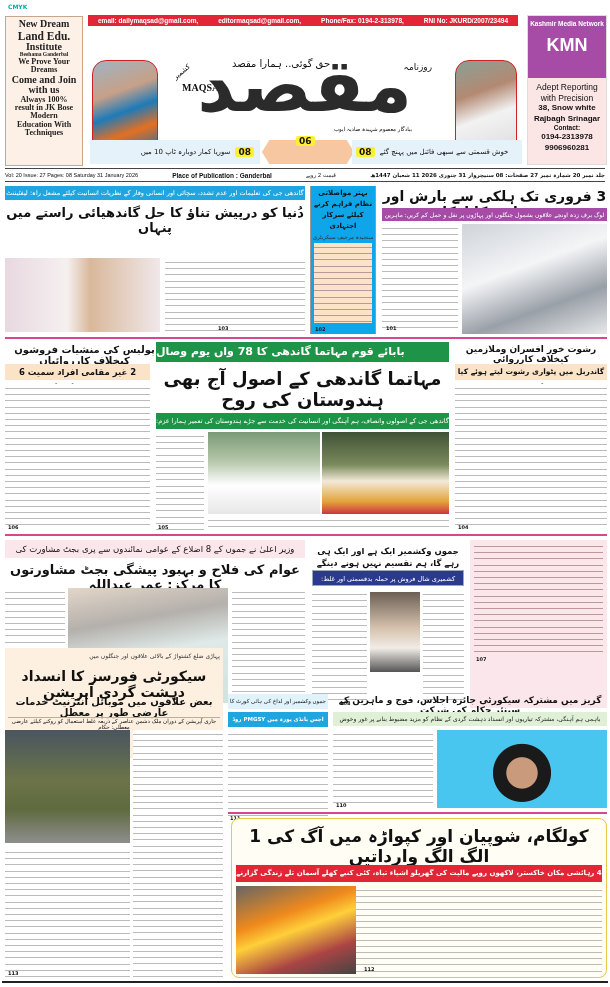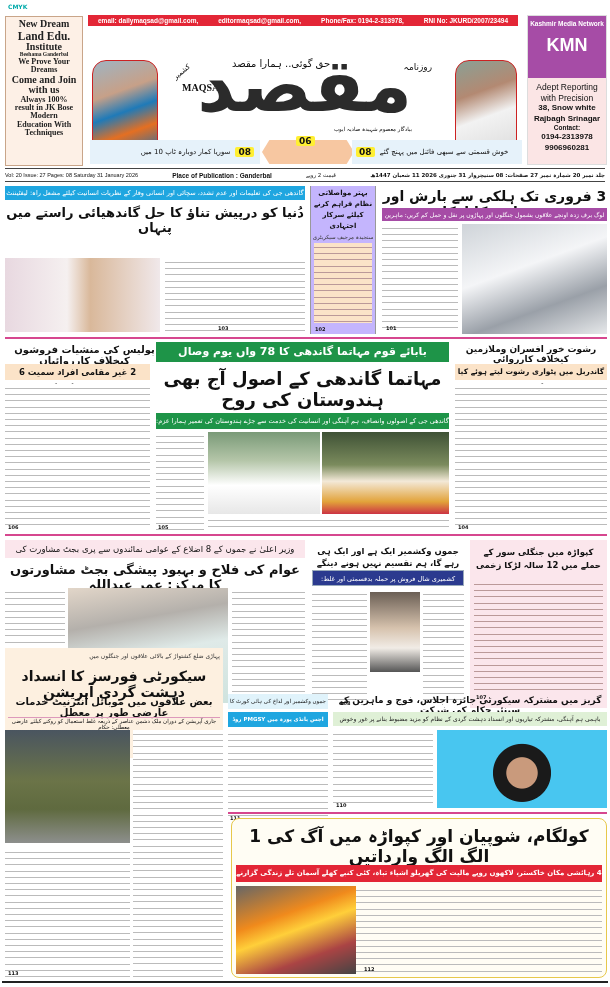--- a/index.html
+++ b/index.html
@@ -19,21 +19,21 @@
 .kmn .top{background:#a64ca6;height:62px;color:#fff;padding-top:4px}
 .kmn .net{font-size:6.5px;font-weight:bold}.kmn .k{font-size:18px;font-weight:bold;margin-top:8px}
 .kmn .t{font-size:8.5px;color:#111;line-height:1.25}.kmn .tb{font-size:8px;font-weight:bold;color:#111;line-height:1.3}
 .ticker{top:140px;height:24px;display:flex;align-items:center;font-size:7px}
 .yellow{background:#ffef33;font-weight:bold;font-size:9px;padding:0 3px;border-radius:2px}
 .peach{left:262px;top:140px;width:92px;height:24px;background:#f7c7a1;clip-path:polygon(8% 0,92% 0,100% 50%,92% 100%,8% 100%,0 50%)}
 .dateline{left:5px;top:168px;width:600px;height:14px;border-top:1px solid #444;border-bottom:1px solid #444;font-size:6.5px;display:flex;justify-content:space-between;align-items:center;font-family:"Liberation Sans",sans-serif}
 .hl{font-weight:bold;color:#111;text-align:center}
 .col{font-size:4.2px;line-height:6.2px;color:#444;text-align:justify}
 .pinkline{height:2px;background:#d6478f}
-.greenbar{background:#1e9448;color:#fff;text-align:center;font-weight:bold}
+.greenbar{background:#1e9448;color:#fff;text-align:left;font-weight:bold}
 .bluebar{background:#1fa6e0;color:#fff;text-align:center}
 .img{overflow:hidden}
 </style>
 </head>
 <body>
 
 <div class="abs cmyk" style="left:8px;top:3px">CMYK</div>
 
 <div class="abs leftad">
   <div class="l1">New Dream</div>
@@ -101,21 +101,21 @@
   <span class="urdu" style="font-size:5.5px">قیمت 2 روپے</span>
   <span class="urdu" style="font-size:5.5px;font-weight:bold">جلد نمبر 20  شمارہ نمبر 27  صفحات: 08  سنیچروار 31 جنوری 2026  11 شعبان 1447ھ</span>
 </div>
 
 <div class="abs bluebar urdu" style="left:5px;top:186px;width:300px;height:14px;font-size:6.5px;line-height:14px">گاندھی جی کی تعلیمات اور عدم تشدد، سچائی اور انسانی وقار کے نظریات انسانیت کیلئے مشعل راہ: لیفٹیننٹ گورنر</div>
 <div class="abs urdu hl" style="left:5px;top:205px;width:300px;font-size:13px">دُنیا کو درپیش تناؤ کا حل گاندھیائی راستے میں پنہاں</div>
 <div class="abs img" style="left:5px;top:258px;width:155px;height:74px;background:linear-gradient(90deg,#e8d8e0,#f5f0f0 40%,#d9b89a 55%,#f0e8ea)"></div>
 <div class="abs col urdu" style="left:165px;top:258px;width:140px;height:74px;background:repeating-linear-gradient(#fff 0 4px,#bbb 4px 5px,#fff 5px 6.2px)"></div>
 <div class="abs" style="left:218px;top:325px;font-size:5px;font-weight:bold">103</div>
 
-<div class="abs" style="left:310px;top:186px;width:66px;height:148px;background:#c4b5fd;border-left:1px solid #999;border-right:1px solid #999">
+<div class="abs" style="left:310px;top:186px;width:66px;height:148px;background:#0ea5e9;border-left:1px solid #999;border-right:1px solid #999">
   <div class="urdu hl" style="font-size:7px;line-height:11px;padding:2px">بہتر مواصلاتی نظام فراہم کرنے کیلئے سرکار اجتہادی</div>
   <div class="urdu" style="font-size:5.5px;text-align:center;color:#333">سنجیدہ مرجیف سیکریٹری</div>
   <div style="margin:3px 3px;height:80px;background:repeating-linear-gradient(#fbe3c8 0 4px,#b99 4px 5px,#fbe3c8 5px 6.2px)"></div>
   <div style="font-size:5px;font-weight:bold;padding-left:4px">102</div>
 </div>
 
 <div class="abs urdu hl" style="left:382px;top:188px;width:225px;font-size:14px">3 فروری تک ہلکی سے بارش اور برف باری کا امکان</div>
 <div class="abs urdu" style="left:382px;top:208px;width:225px;height:13px;background:#a64ca6;color:#fff;font-size:6px;line-height:13px;text-align:center">لوگ برف زدہ اونچے علاقوں بشمول جنگلوں اور پہاڑوں پر نقل و حمل کم کریں: ماہرین</div>
 <div class="abs col" style="left:382px;top:224px;width:76px;height:106px;background:repeating-linear-gradient(#fff 0 4px,#bbb 4px 5px,#fff 5px 6.2px)"></div>
 <div class="abs" style="left:386px;top:325px;font-size:5px;font-weight:bold">101</div>
@@ -152,21 +152,20 @@
 <div class="abs" style="left:232px;top:588px;width:73px;height:118px;background:repeating-linear-gradient(#fff 0 4px,#bbb 4px 5px,#fff 5px 6.2px)"></div>
 
 <div class="abs urdu hl" style="left:312px;top:545px;width:152px;font-size:8.5px;line-height:12px">جموں وکشمیر ایک ہے اور ایک ہی رہے گا، ہم تقسیم نہیں ہونے دینگے</div>
 <div class="abs urdu" style="left:312px;top:570px;width:152px;height:16px;background:#2b3a8f;color:#fff;font-size:6.5px;line-height:16px;text-align:center;border:1px solid #9ab">کشمیری شال فروش پر حملہ بدقسمتی اور غلط: اشوک کول</div>
 <div class="abs" style="left:312px;top:590px;width:55px;height:115px;background:repeating-linear-gradient(#fff 0 4px,#bbb 4px 5px,#fff 5px 6.2px)"></div>
 <div class="abs" style="left:340px;top:700px;font-size:5px;font-weight:bold">108</div>
 <div class="abs img" style="left:370px;top:592px;width:50px;height:80px;background:linear-gradient(180deg,#6b5f55,#d6c2ad 45%,#f1ece6 70%,#555)"></div>
 <div class="abs" style="left:423px;top:590px;width:41px;height:115px;background:repeating-linear-gradient(#fff 0 4px,#bbb 4px 5px,#fff 5px 6.2px)"></div>
 
 <div class="abs" style="left:470px;top:540px;width:137px;height:168px;background:#fbe6ec">
-  <div class="urdu hl" style="font-size:8.5px;line-height:13px;padding:6px 4px">کپواڑہ میں جنگلی سور کے حملے میں 12 سالہ لڑکا زخمی</div>
   <div style="margin:2px 4px;height:112px;background:repeating-linear-gradient(#fbe6ec 0 4px,#b99 4px 5px,#fbe6ec 5px 6.2px)"></div>
   <div style="font-size:5px;font-weight:bold;padding-left:6px">107</div>
 </div>
 
 <div class="abs pinkline" style="left:5px;top:682px;width:602px;height:1.5px;opacity:0"></div>
 
 <div class="abs" style="left:5px;top:648px;width:218px;height:110px;background:#fdf0e0"></div>
 <div class="abs urdu" style="left:8px;top:652px;width:212px;font-size:6px;color:#333">پہاڑی ضلع کشتواڑ کے بالائی علاقوں اور جنگلوں میں</div>
 <div class="abs urdu hl" style="left:8px;top:668px;width:212px;font-size:14px">سیکورٹی فورسز کا انسداد دہشت گردی آپریشن</div>
 <div class="abs urdu hl" style="left:8px;top:696px;width:212px;font-size:10px">بعض علاقوں میں موبائل انٹرنیٹ خدمات عارضی طور پر معطل</div>

